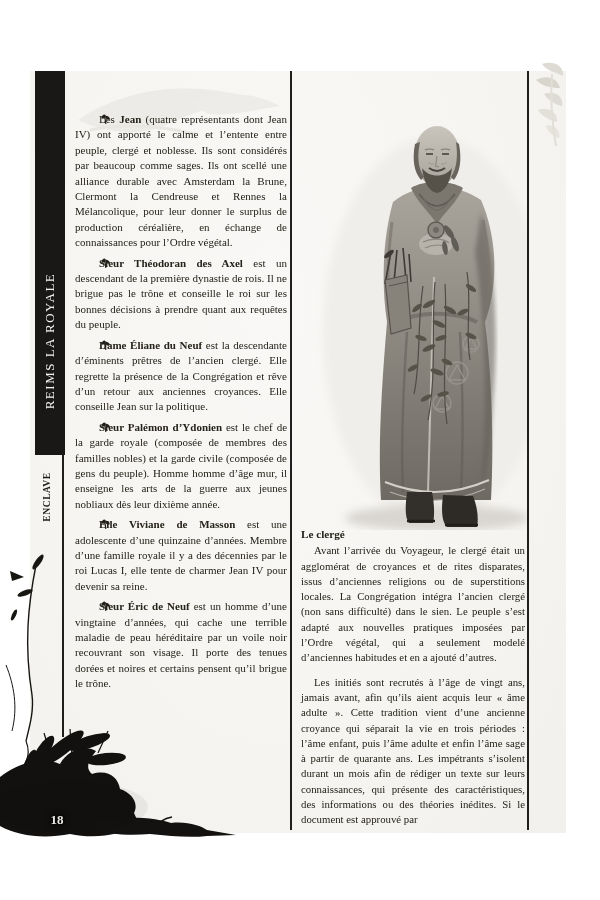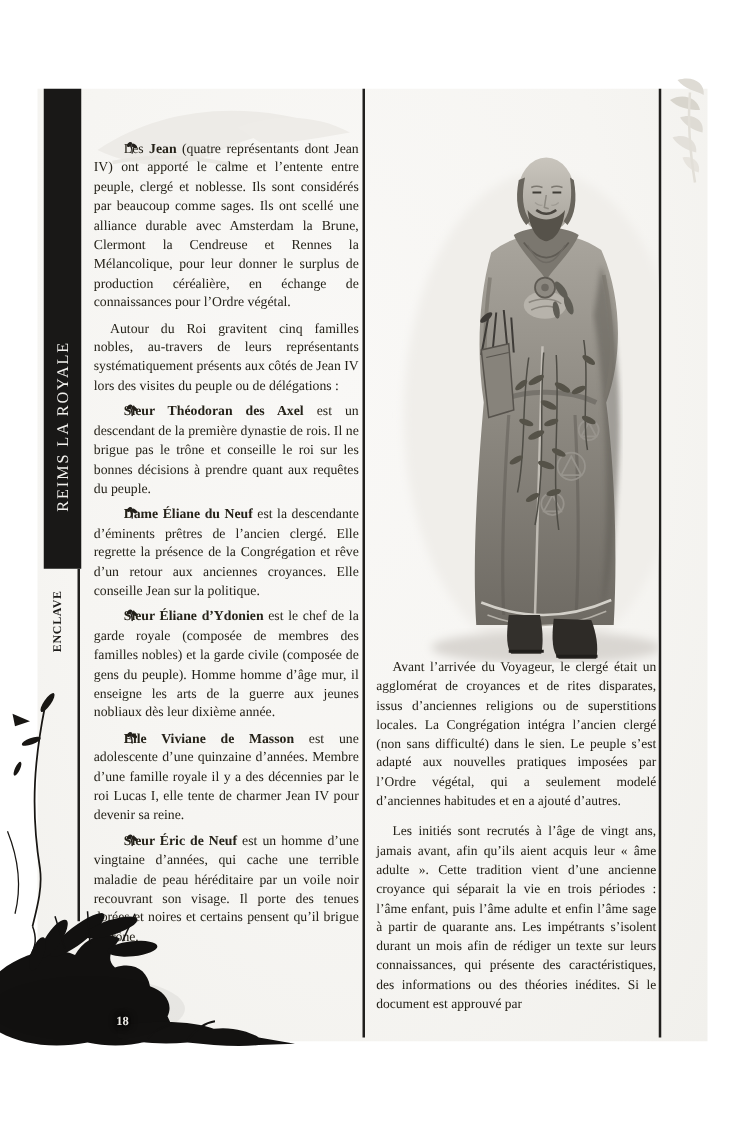--- a/index.html
+++ b/index.html
@@ -52,23 +52,22 @@
   .col-heading{font-weight:bold;font-size:11.2px;margin:0 0 1px 0;text-indent:0;}
   .bullet-icon{display:inline-block;width:9px;height:10px;vertical-align:-1px;margin-right:2px;}
   b{font-weight:bold;}
 
   .illustration{position:absolute;left:295px;top:72px;width:232px;height:458px;}
   .watermark-tl{position:absolute;left:70px;top:72px;width:225px;height:80px;}
   .corner-tr{position:absolute;left:530px;top:58px;width:38px;height:105px;}
   .grunge-bl{position:absolute;left:0;top:545px;width:270px;height:296px;}
   .page-number{
     position:absolute;left:44px;top:812px;width:26px;text-align:center;
-    font-size:10px;font-weight:bold;color:#edebe6;
+    font-size:13px;font-weight:bold;color:#edebe6;
     text-shadow:0 0 2px #000,0 0 4px rgba(0,0,0,.95),0 0 7px rgba(0,0,0,.7);
-    margin-left:41px;
   }
 </style>
 </head>
 <body>
 
 <div class="scan"></div>
 
 <svg class="watermark-tl" viewBox="0 0 225 80">
   <path d="M8,48 C55,16 118,8 182,26 C150,33 122,40 96,53 C68,65 36,61 8,48 Z" fill="#edebe7"></path>
   <path d="M120,30 C150,18 185,20 210,34 C185,38 160,44 138,42 Z" fill="#eeece8"></path>
@@ -214,54 +213,54 @@
   <path d="M112,449 L140,449 M150,453 L183,453" stroke="#201e1b" stroke-width="2.4"></path>
 </svg>
 
 <div class="left-col">
   <p class="para"><span class="bullet-icon"><svg viewBox="0 0 9 10" width="9" height="10">
           <path d="M4.8,10 C4.8,6.5 4.4,4 2.2,1.2" stroke="#23201c" stroke-width="1.1" fill="none"></path>
           <ellipse cx="2.6" cy="2.6" rx="2.4" ry="1.5" transform="rotate(-40 2.6 2.6)" fill="#23201c"></ellipse>
           <ellipse cx="6.4" cy="3.8" rx="2.5" ry="1.5" transform="rotate(35 6.4 3.8)" fill="#23201c"></ellipse>
         </svg></span><span>Les </span><b>Jean</b><span> (quatre représentants dont Jean IV) ont apporté le calme et l’entente entre peuple, clergé et noblesse. Ils sont considérés par beaucoup comme sages. Ils ont scellé une alliance durable avec Amsterdam la Brune, Clermont la Cendreuse et Rennes la Mélancolique, pour leur donner le surplus de production céréalière, en échange de connaissances pour l’Ordre végétal.</span></p>
 
-  <p class="para"><span>Autour du Roi gravitent cinq familles nobles, au-travers de leurs représentants systématiquement présents aux côtés de Jean IV lors des visites du peuple ou de délégations :</span></p>
 
   <p class="para"><span class="bullet-icon"><svg viewBox="0 0 9 10" width="9" height="10">
           <path d="M4.8,10 C4.8,6.5 4.4,4 2.2,1.2" stroke="#23201c" stroke-width="1.1" fill="none"></path>
           <ellipse cx="2.6" cy="2.6" rx="2.4" ry="1.5" transform="rotate(-40 2.6 2.6)" fill="#23201c"></ellipse>
           <ellipse cx="6.4" cy="3.8" rx="2.5" ry="1.5" transform="rotate(35 6.4 3.8)" fill="#23201c"></ellipse>
         </svg></span><b>Sieur Théodoran des Axel</b><span> est un descendant de la première dynastie de rois. Il ne brigue pas le trône et conseille le roi sur les bonnes décisions à prendre quant aux requêtes du peuple.</span></p>
 
   <p class="para"><span class="bullet-icon"><svg viewBox="0 0 9 10" width="9" height="10">
           <path d="M4.8,10 C4.8,6.5 4.4,4 2.2,1.2" stroke="#23201c" stroke-width="1.1" fill="none"></path>
           <ellipse cx="2.6" cy="2.6" rx="2.4" ry="1.5" transform="rotate(-40 2.6 2.6)" fill="#23201c"></ellipse>
           <ellipse cx="6.4" cy="3.8" rx="2.5" ry="1.5" transform="rotate(35 6.4 3.8)" fill="#23201c"></ellipse>
         </svg></span><b>Dame Éliane du Neuf</b><span> est la descendante d’éminents prêtres de l’ancien clergé. Elle regrette la présence de la Congrégation et rêve d’un retour aux anciennes croyances. Elle conseille Jean sur la politique.</span></p>
 
   <p class="para"><span class="bullet-icon"><svg viewBox="0 0 9 10" width="9" height="10">
           <path d="M4.8,10 C4.8,6.5 4.4,4 2.2,1.2" stroke="#23201c" stroke-width="1.1" fill="none"></path>
           <ellipse cx="2.6" cy="2.6" rx="2.4" ry="1.5" transform="rotate(-40 2.6 2.6)" fill="#23201c"></ellipse>
           <ellipse cx="6.4" cy="3.8" rx="2.5" ry="1.5" transform="rotate(35 6.4 3.8)" fill="#23201c"></ellipse>
-        </svg></span><b>Sieur Éliane d’Ydonien</b><span> est le chef de la garde royale (composée de membres des familles nobles) et la garde civile (composée de gens du peuple). Homme homme d’âge mur, il enseigne les arts de la guerre aux jeunes nobliaux dès leur dixième année.</span></p>
+        </svg></span><b>Sieur Palémon d’Ydonien</b><span> est le chef de la garde royale (composée de membres des familles nobles) et la garde civile (composée de gens du peuple). Homme homme d’âge mur, il enseigne les arts de la guerre aux jeunes nobliaux dès leur dixième année.</span></p>
 
   <p class="para"><span class="bullet-icon"><svg viewBox="0 0 9 10" width="9" height="10">
           <path d="M4.8,10 C4.8,6.5 4.4,4 2.2,1.2" stroke="#23201c" stroke-width="1.1" fill="none"></path>
           <ellipse cx="2.6" cy="2.6" rx="2.4" ry="1.5" transform="rotate(-40 2.6 2.6)" fill="#23201c"></ellipse>
           <ellipse cx="6.4" cy="3.8" rx="2.5" ry="1.5" transform="rotate(35 6.4 3.8)" fill="#23201c"></ellipse>
         </svg></span><b>Elle Viviane de Masson</b><span> est une adolescente d’une quinzaine d’années. Membre d’une famille royale il y a des décennies par le roi Lucas I, elle tente de charmer Jean IV pour devenir sa reine.</span></p>
 
   <p class="para"><span class="bullet-icon"><svg viewBox="0 0 9 10" width="9" height="10">
           <path d="M4.8,10 C4.8,6.5 4.4,4 2.2,1.2" stroke="#23201c" stroke-width="1.1" fill="none"></path>
           <ellipse cx="2.6" cy="2.6" rx="2.4" ry="1.5" transform="rotate(-40 2.6 2.6)" fill="#23201c"></ellipse>
           <ellipse cx="6.4" cy="3.8" rx="2.5" ry="1.5" transform="rotate(35 6.4 3.8)" fill="#23201c"></ellipse>
         </svg></span><b>Sieur Éric de Neuf</b><span> est un homme d’une vingtaine d’années, qui cache une terrible maladie de peau héréditaire par un voile noir recouvrant son visage. Il porte des tenues dorées et noires et certains pensent qu’il brigue le trône.</span></p>
 </div>
 
 <div class="right-col">
+  <p class="col-heading">Le clergé</p>
   <p class="para"><span>Avant l’arrivée du Voyageur, le clergé était un agglomérat de croyances et de rites disparates, issus d’anciennes religions ou de superstitions locales. La Congrégation intégra l’ancien clergé (non sans difficulté) dans le sien. Le peuple s’est adapté aux nouvelles pratiques imposées par l’Ordre végétal, qui a seulement modelé d’anciennes habitudes et en a ajouté d’autres.</span></p>
   <p class="para"><span>Les initiés sont recrutés à l’âge de vingt ans, jamais avant, afin qu’ils aient acquis leur « âme adulte ». Cette tradition vient d’une ancienne croyance qui séparait la vie en trois périodes : l’âme enfant, puis l’âme adulte et enfin l’âme sage à partir de quarante ans. Les impétrants s’isolent durant un mois afin de rédiger un texte sur leurs connaissances, qui présente des caractéristiques, des informations ou des théories inédites. Si le document est approuvé par</span></p>
 </div>
 
 <svg class="grunge-bl" viewBox="0 0 270 296">
   <g stroke="#181613" fill="none">
     <path d="M36,20 C28,60 24,100 32,150 C34,165 30,180 26,196" stroke-width="1.4"></path>
     <path d="M6,120 C14,140 18,162 12,186" stroke-width="1"></path>
     <path d="M26,196 C30,206 28,214 24,220" stroke-width="1.2"></path>
   </g>

